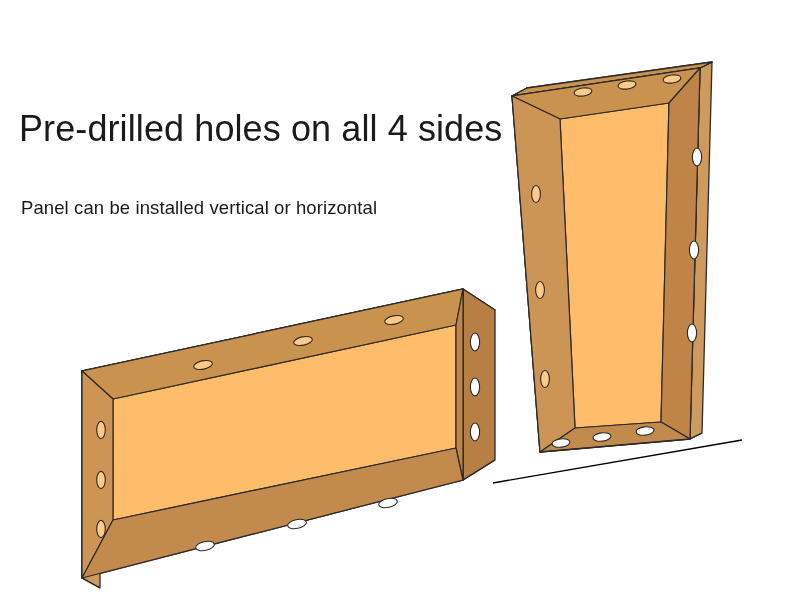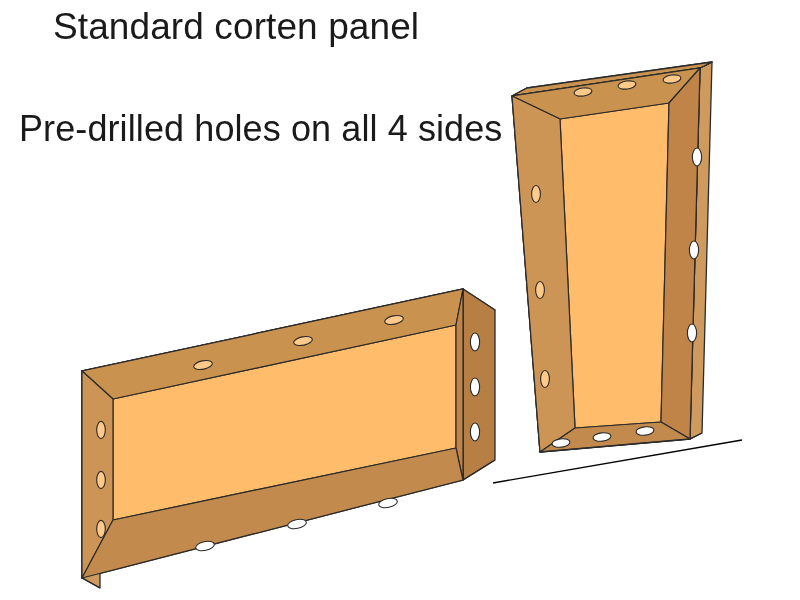--- a/index.html
+++ b/index.html
@@ -15,24 +15,24 @@
   #subtitle-text{left:19px;top:111px;font-size:36px;line-height:36px;font-weight:400;}
   #note-text{left:21px;top:196px;font-size:18.5px;line-height:24px;font-weight:400;}
   #drawing{position:absolute;left:0;top:0;width:800px;height:600px;}
   #drawing svg{display:block;width:800px;height:600px;}
 </style>
 </head>
 <body>
 
 <div id="stage">
 
-  <div class="txt" id="title-text">Standard corten panel</div>
 
   <div class="txt" id="subtitle-text">Pre-drilled holes on all 4 sides</div>
 
+  <div class="txt" id="note-text">Panel can be installed vertical or horizontal</div>
 
   <div id="drawing">
     <svg viewBox="0 0 800 600" xmlns="http://www.w3.org/2000/svg">
       <defs>
         <g id="ellipse-hole-a">
           <ellipse cx="0" cy="0" rx="9" ry="4.2"></ellipse>
         </g>
       </defs>
 
       <g>

